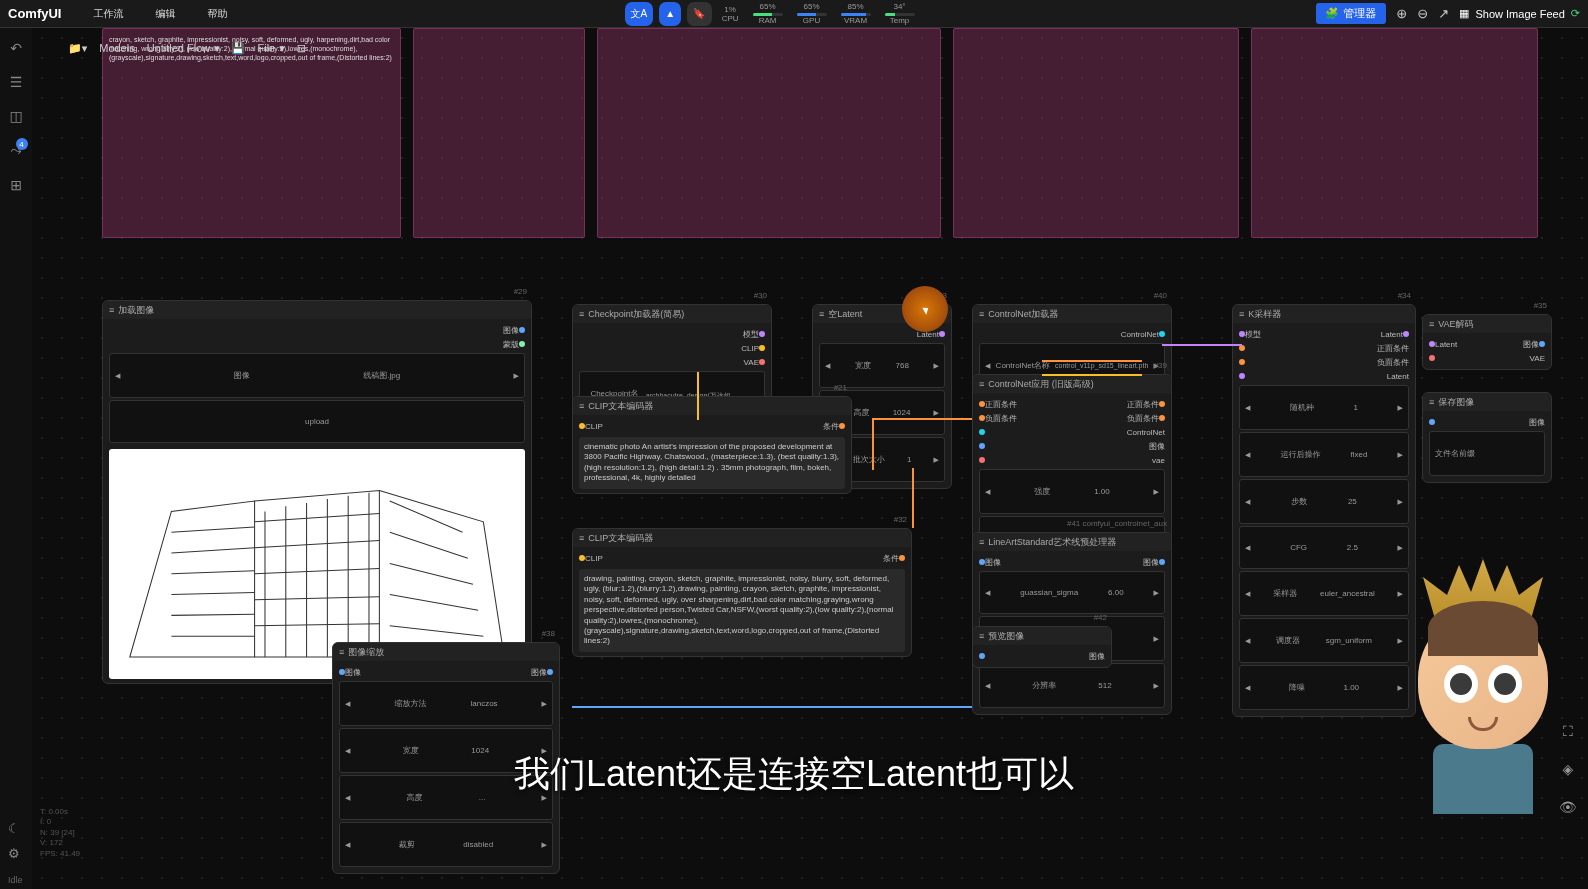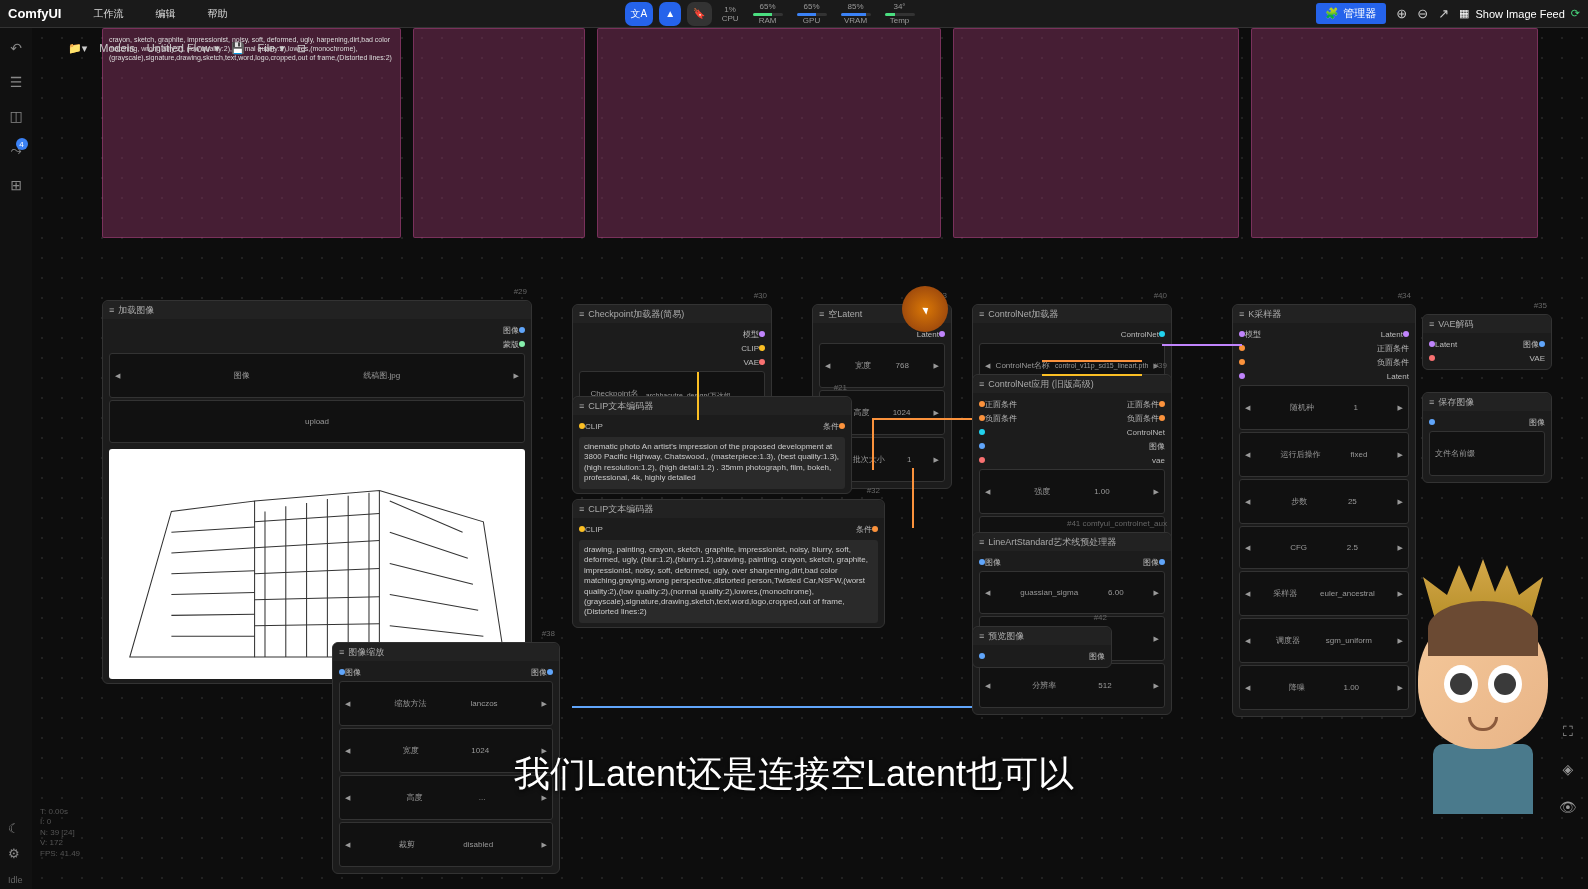--- a/index.html
+++ b/index.html
@@ -337,21 +337,21 @@
       <div class="node-row">
           <span class="dot yellow"></span>
           <span>CLIP</span>
           <span style="margin-left:auto">条件</span>
           <span class="dot orange"></span>
         </div>
       <div class="node-textarea">cinematic photo An artist's impression of the proposed development at 3800 Pacific Highway, Chatswood., (masterpiece:1.3), (best quality:1.3), (high resolution:1.2), (high detail:1.2) . 35mm photograph, film, bokeh, professional, 4k, highly detailed</div>
     </div>
   </div>
 
-  <div class="node" style="left:540px;top:471px;width:313px">
+  <div class="node" style="left:540px;top:500px;width:340px">
     <div class="node-id">#32</div>
     <div class="node-header">
         <span>≡</span>
         <span>CLIP文本编码器</span>
       </div>
     <div class="node-body">
       <div class="node-row">
           <span class="dot yellow"></span>
           <span>CLIP</span>
           <span style="margin-left:auto">条件</span>

